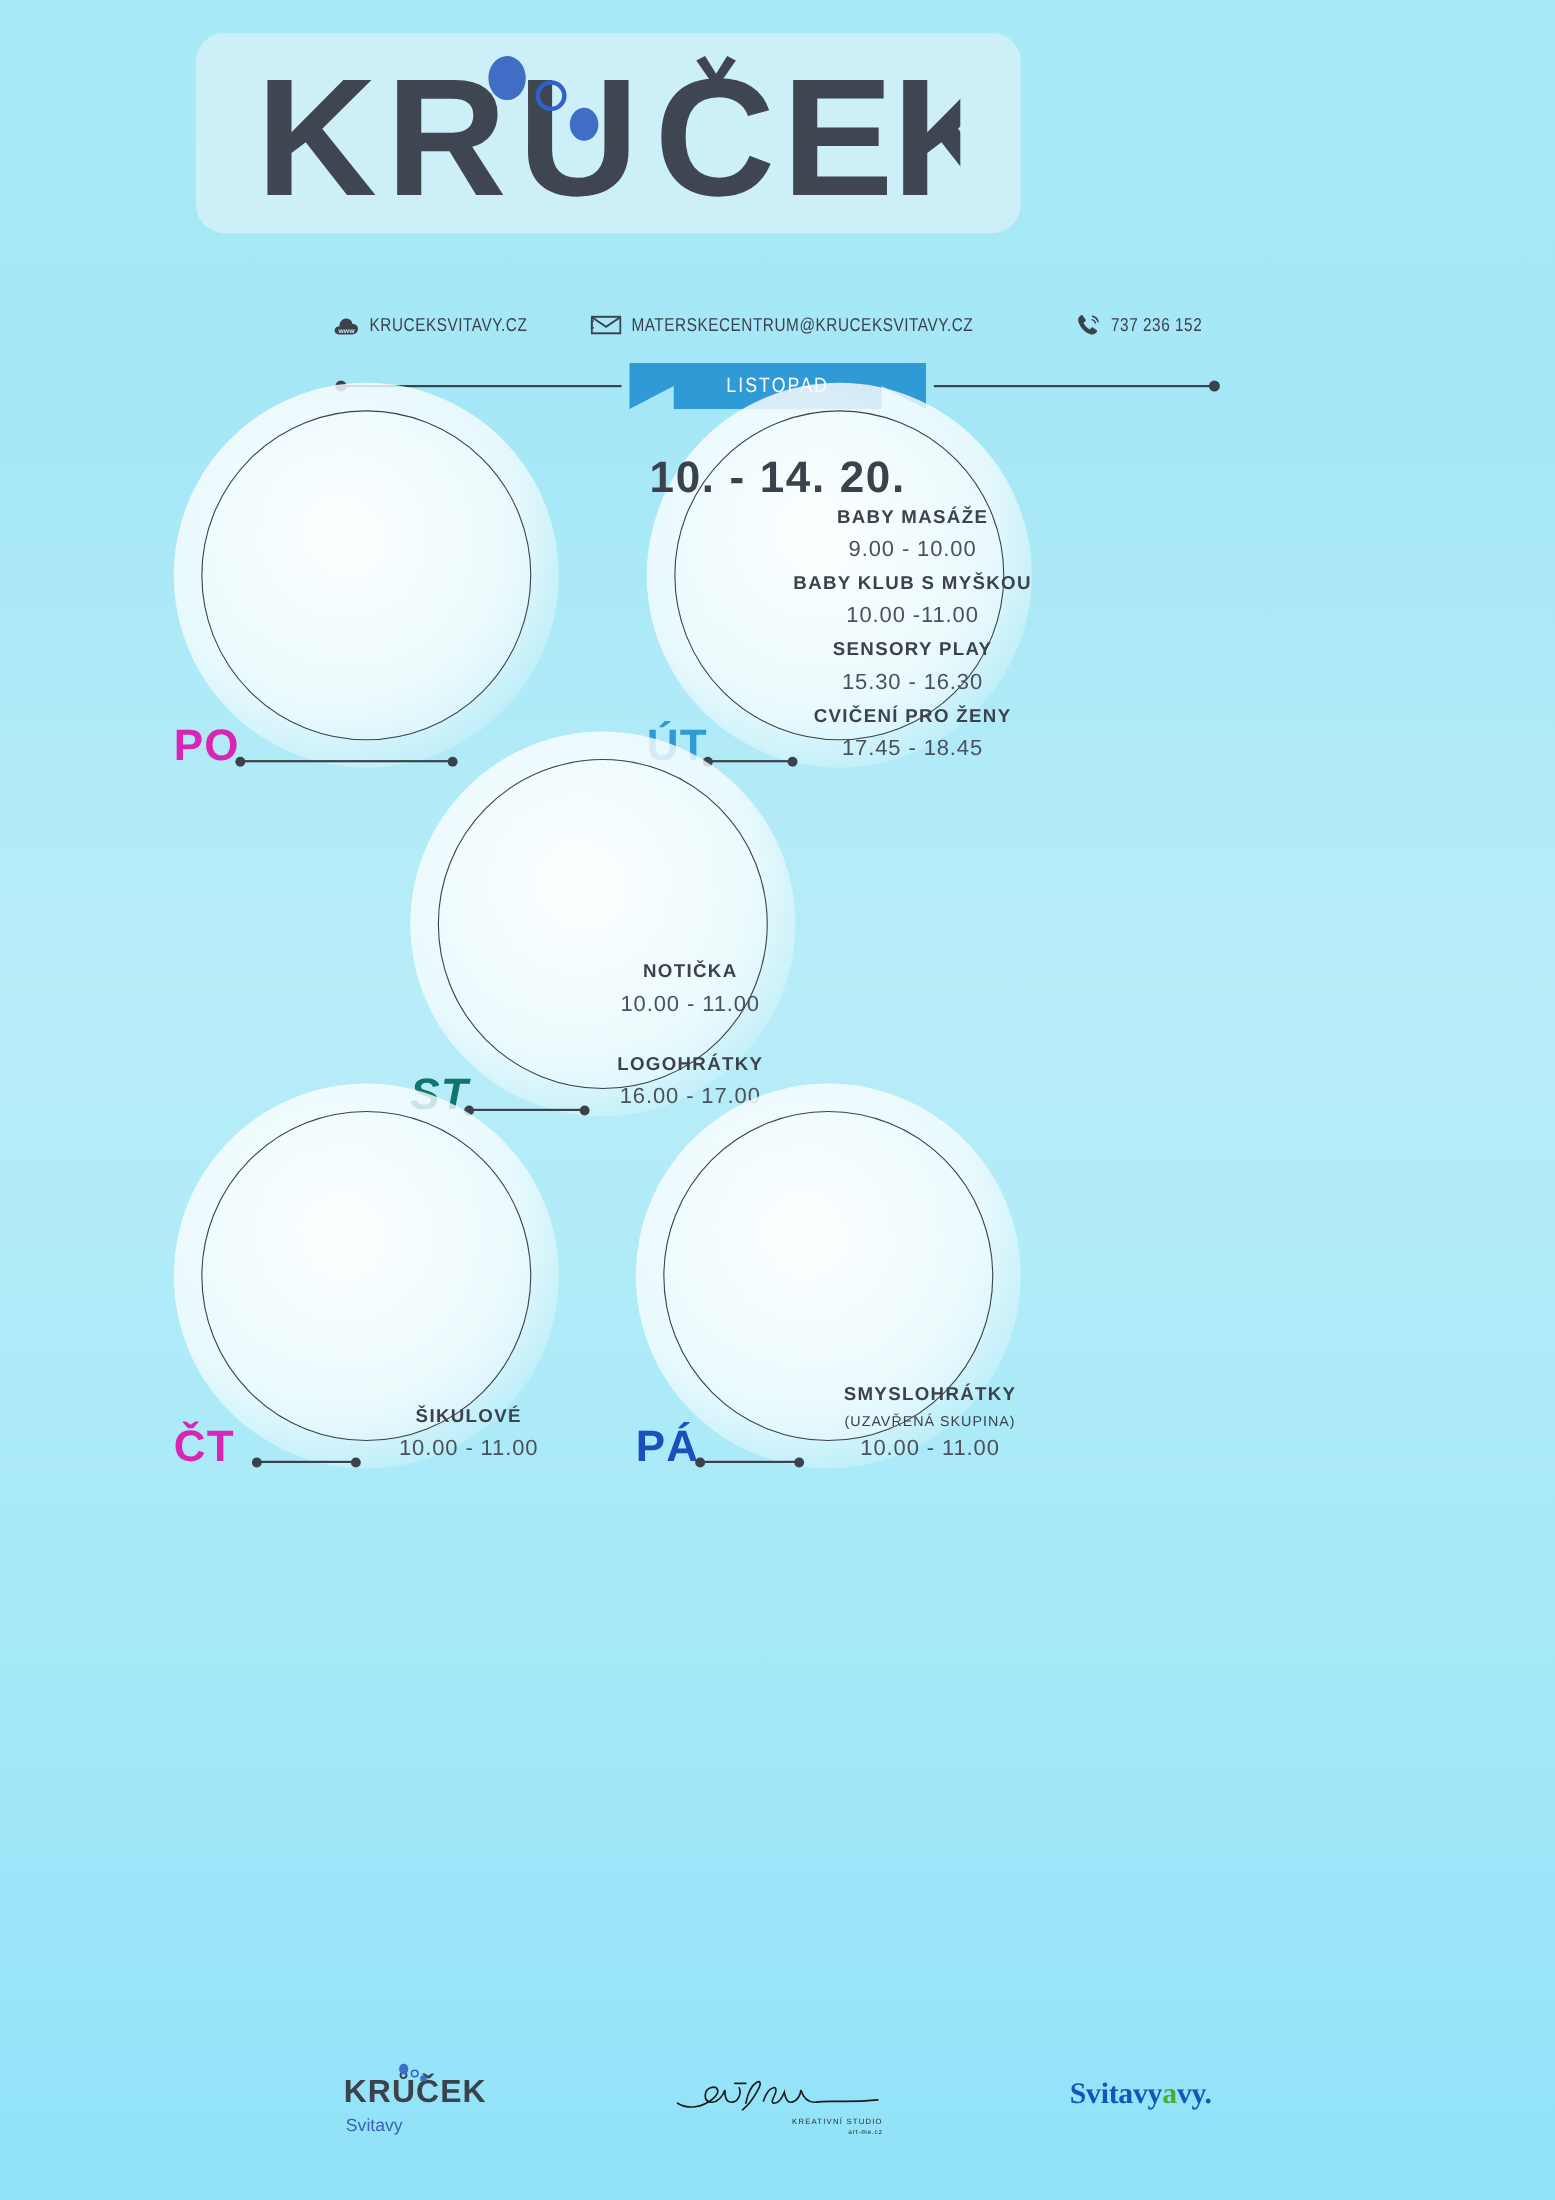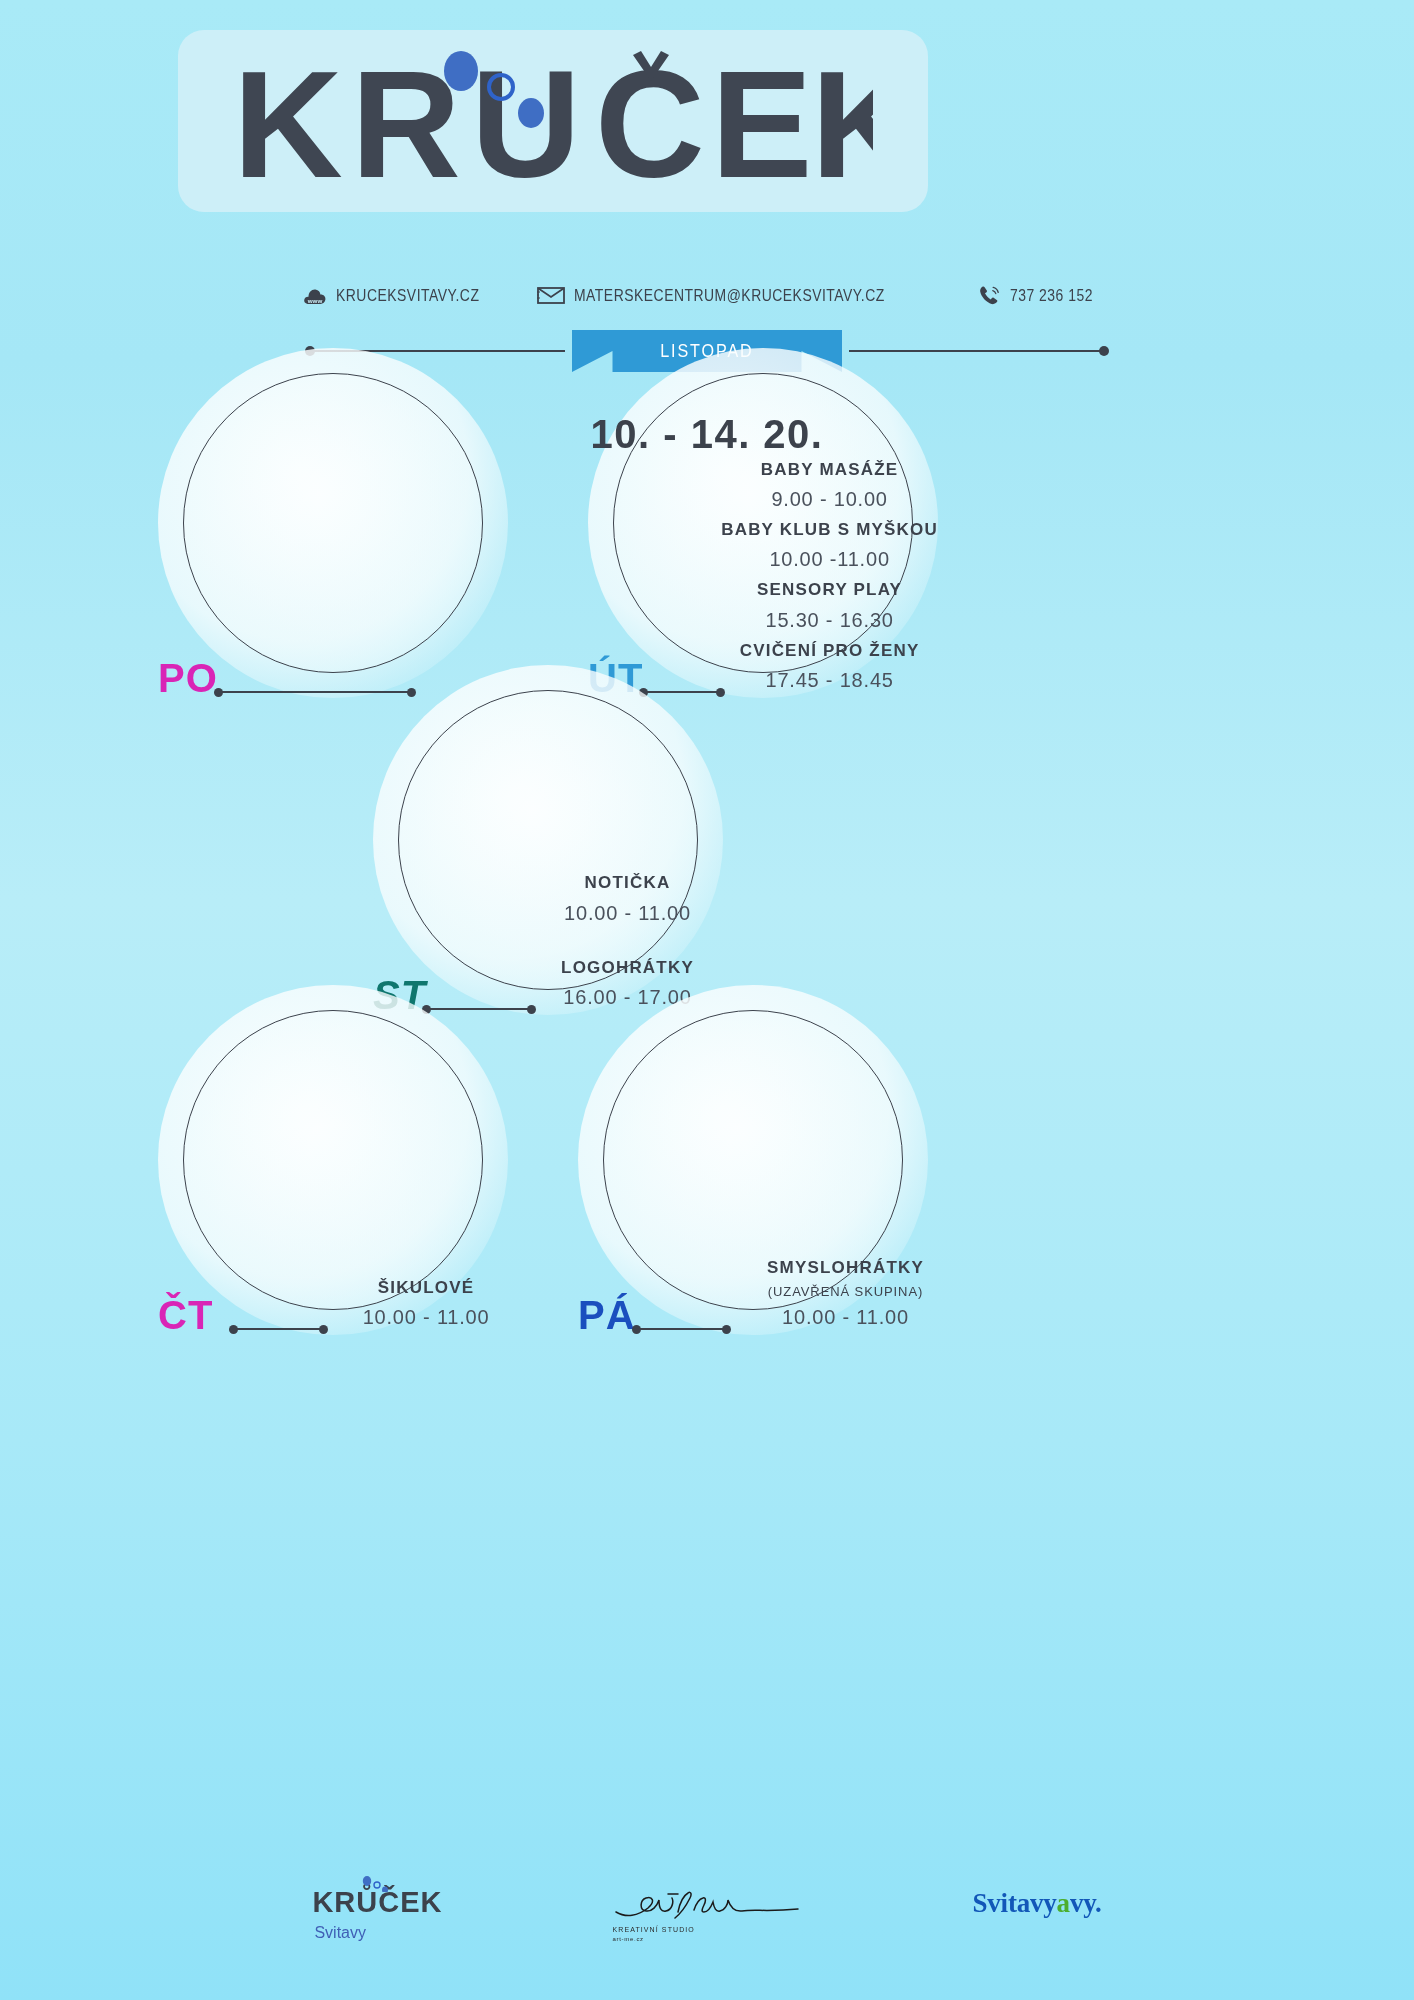--- a/index.html
+++ b/index.html
@@ -239,21 +239,21 @@
   .footer {
     position: absolute;
     left: 0;
     bottom: 58px;
     width: 1414px;
     display: flex;
     align-items: flex-start;
     justify-content: center;
     gap: 170px;
   }
-  .f-block { display: flex; flex-direction: column; align-items: flex-start; }
+  .f-block { display: flex; flex-direction: column; align-items: flex-end; }
 
   .f-krucek-word {
     font-size: 29px;
     font-weight: bold;
     letter-spacing: 1px;
     color: #3c424c;
     line-height: 1;
     font-family: "Liberation Sans Narrow", "Liberation Sans", sans-serif;
   }
   .f-krucek-sub {

